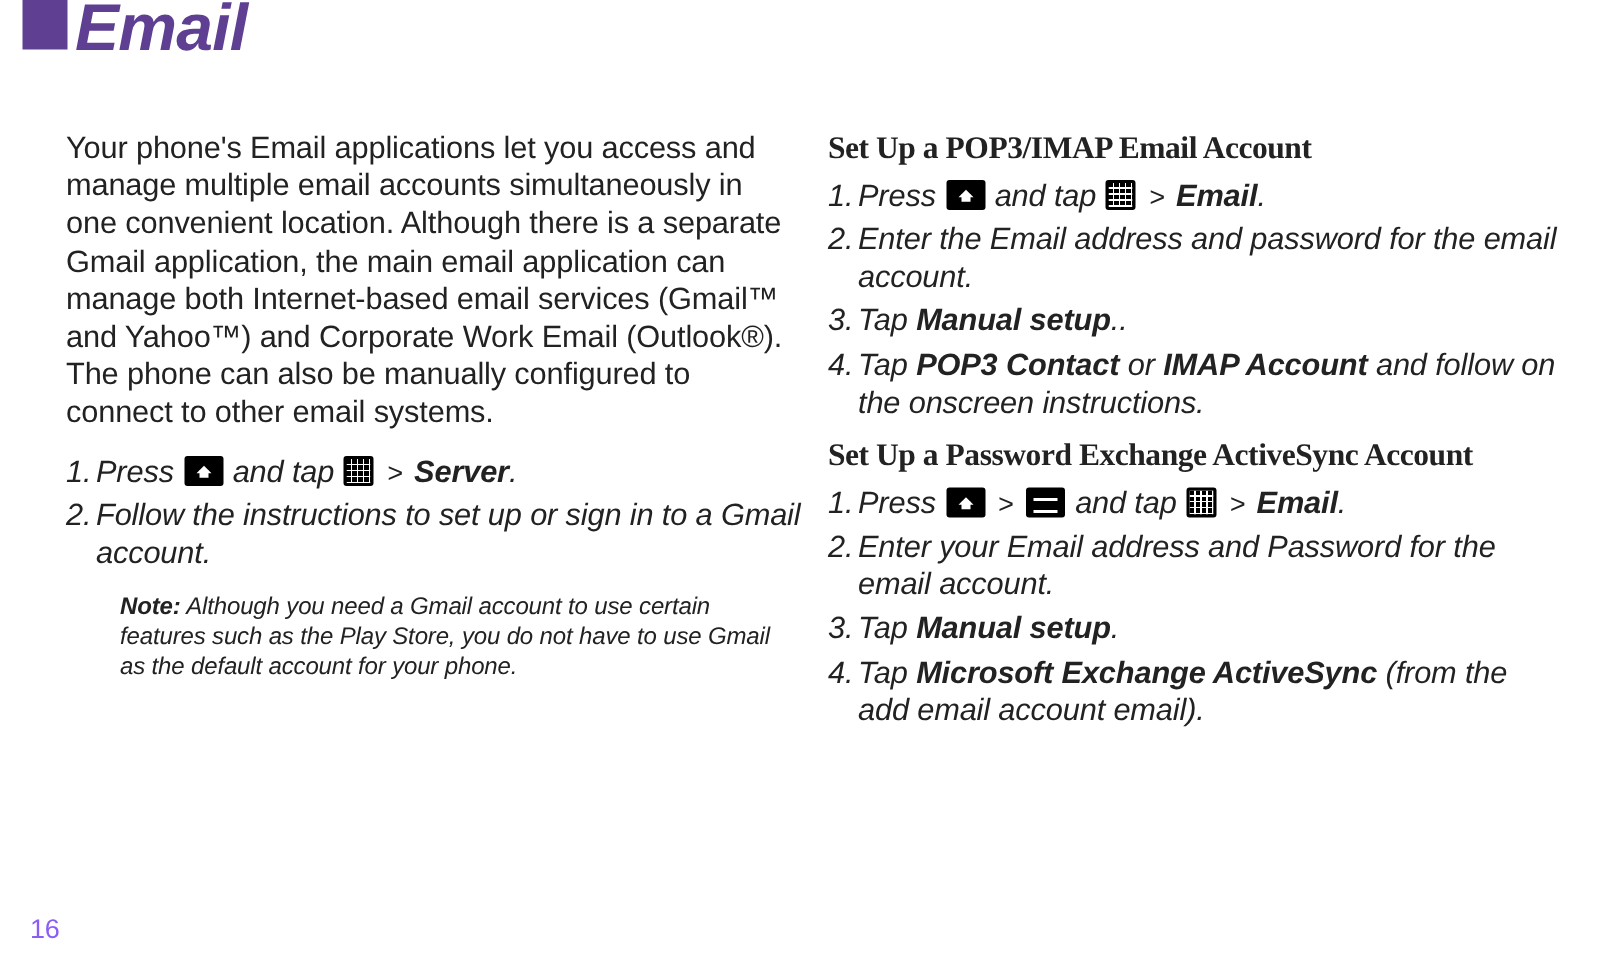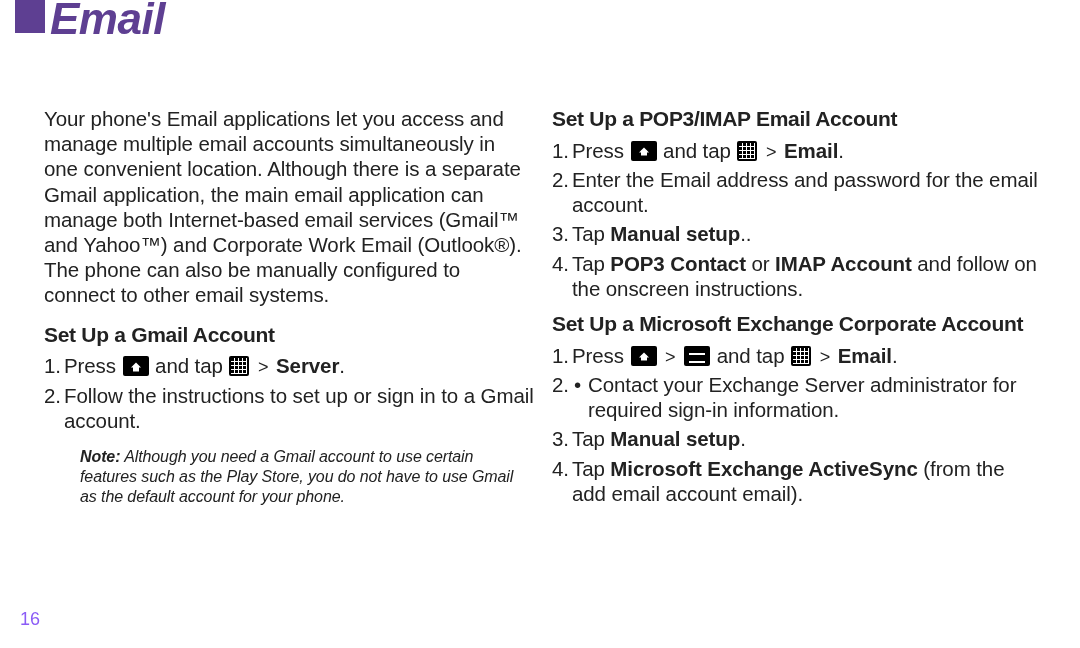--- a/index.html
+++ b/index.html
@@ -39,42 +39,43 @@
   }
   .columns {
     display: flex;
     gap: 18px;
     padding-top: 86px;
   }
   .col {
     width: 50%;
     font-size: 20.5px;
     line-height: 1.23;
-    margin-top: 20px;
   }
   .intro {
     margin-bottom: 14px;
   }
   h2 {
     font-size: 21px;
     font-weight: 700;
     margin: 10px 0 6px 0;
     letter-spacing: -0.3px;
+    font-family: Liberation Serif, serif;
   }
   ol {
     margin: 0;
     padding-left: 0;
     list-style: none;
     counter-reset: step;
   }
   ol > li {
     position: relative;
     padding-left: 20px;
     margin-bottom: 4px;
     counter-increment: step;
+    font-style: italic;
   }
   ol > li::before {
     content: counter(step) ".";
     position: absolute;
     left: 0;
     top: 0;
   }
   .sub-bullet {
     position: relative;
     padding-left: 16px;
@@ -166,21 +167,20 @@
 
 <div class="page">
   <div class="top-bar"></div>
   <div class="title">Email</div>
 
   <div class="columns">
 
     <div class="col">
       <div class="intro">Your phone's Email applications let you access and manage multiple email accounts simultaneously in one convenient location. Although there is a separate Gmail application, the main email application can manage both Internet-based email services (Gmail™ and Yahoo™) and Corporate Work Email (Outlook®). The phone can also be manually configured to connect to other email systems.</div>
 
-      <h2>Set Up a Gmail Account</h2>
       <ol>
         <li>
           <span>Press </span>
           <span class="icon-home"></span>
           <span> and tap </span>
           <span class="icon-grid"></span>
           <span class="gt">&gt;</span>
           <span class="bold"> Server</span><span>.</span>
         </li>
         <li>Follow the instructions to set up or sign in to a Gmail account.</li>
@@ -205,34 +205,34 @@
         </li>
         <li>Enter the Email address and password for the email account.</li>
         <li>
           <span>Tap </span><span class="bold">Manual setup</span><span>..</span>
         </li>
         <li>
           <span>Tap </span><span class="bold">POP3 Contact</span><span> or </span><span class="bold">IMAP Account</span><span> and follow on the onscreen instructions.</span>
         </li>
       </ol>
 
-      <h2>Set Up a Microsoft Exchange Corporate Account</h2>
+      <h2>Set Up a Password Exchange ActiveSync Account</h2>
       <ol>
         <li>
           <span>Press </span>
           <span class="icon-home"></span>
           <span class="gt">&gt;</span>
           <span class="icon-menu"></span>
           <span> and tap </span>
           <span class="icon-grid"></span>
           <span class="gt">&gt;</span>
           <span class="bold"> Email</span><span>.</span>
         </li>
         <li>
-          <div class="sub-bullet">Contact your Exchange Server administrator for required sign-in information.</div>
+          <span>Enter your Email address and Password for the email account.</span>
         </li>
         <li>
           <span>Tap </span><span class="bold">Manual setup</span><span>.</span>
         </li>
         <li>
           <span>Tap </span><span class="bold">Microsoft Exchange ActiveSync</span><span> (from the add email account email).</span>
         </li>
       </ol>
     </div>
   </div>

